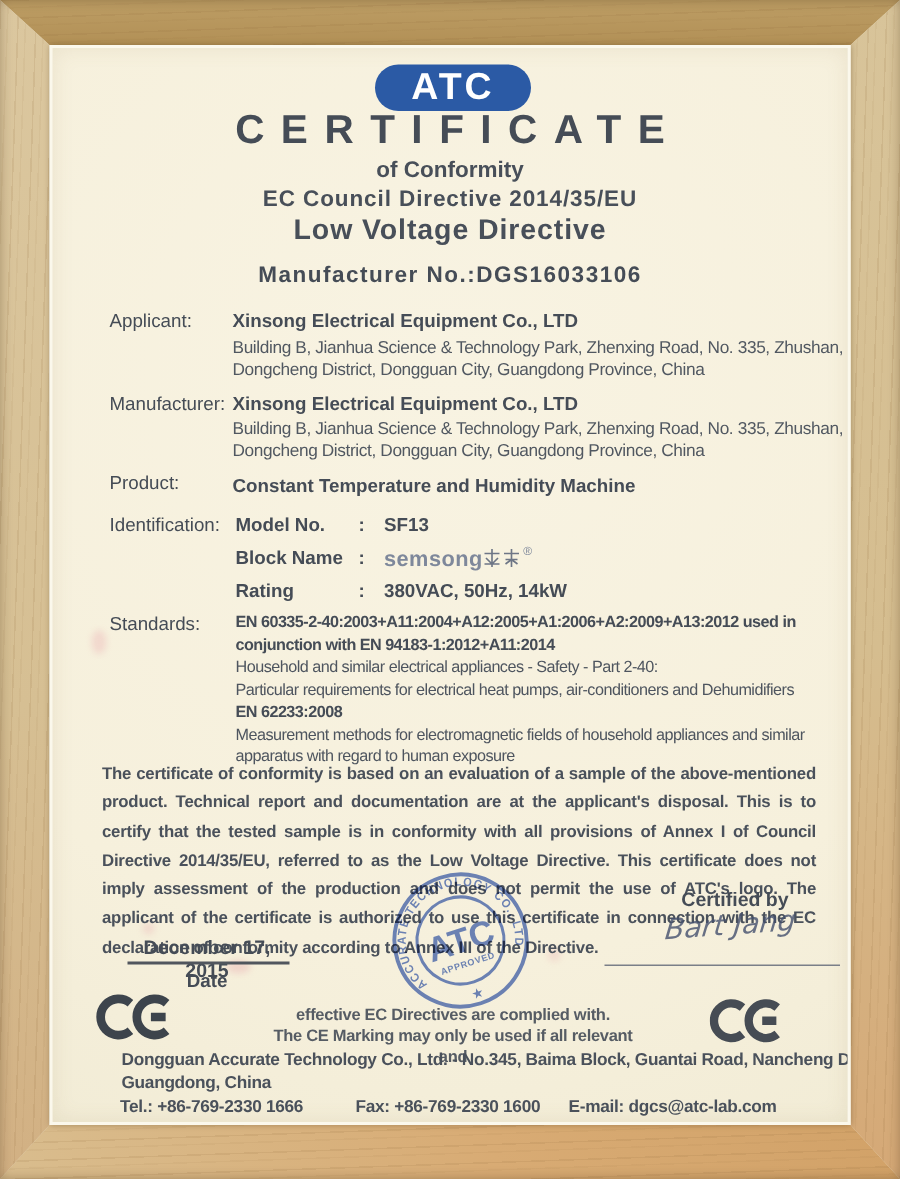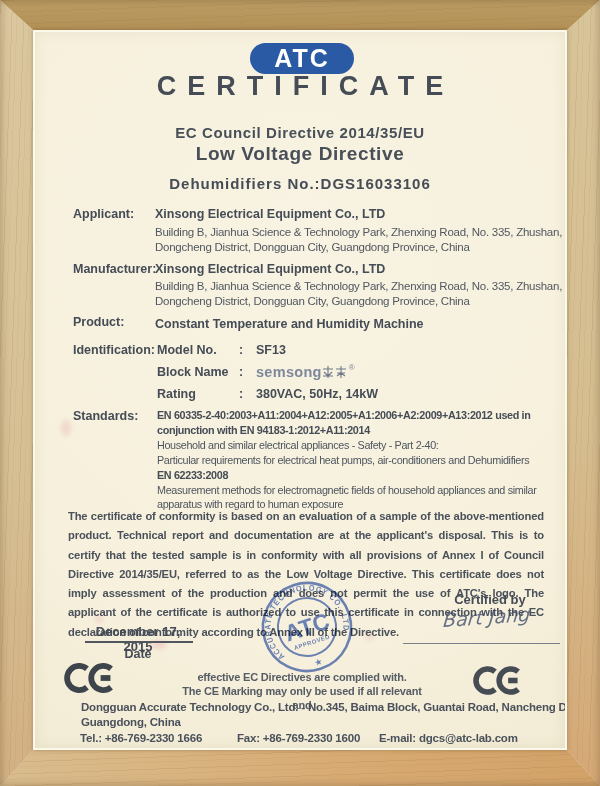--- a/index.html
+++ b/index.html
@@ -37,21 +37,21 @@
   .nw{white-space:nowrap;}
   
   .pill{left:215px;top:11px;width:104px;height:31px;border-radius:17px;background:#2b5aa5;
     color:#fff;font-weight:bold;font-size:25px;line-height:30px;text-align:center;letter-spacing:2px;}
   .title{top:39px;font-size:27px;font-weight:bold;letter-spacing:11px;padding-left:11px;box-sizing:border-box;color:#454c56;}
   .subtitle{top:73px;font-size:15px;font-weight:bold;color:#484f59;}
   .dirline1{top:92px;font-size:15px;font-weight:bold;letter-spacing:.6px;color:#484f59;}
   .dirline2{top:111px;font-size:19px;font-weight:bold;letter-spacing:.6px;color:#484f59;}
   .registration{top:143px;font-size:15px;font-weight:bold;letter-spacing:1px;color:#454c56;}
   
-  .lab{left:38px;font-size:12.5px;font-weight:bold;color:#454c56;}
+  .lab{left:38px;font-size:12.5px;font-weight:normal;color:#454c56;}
   .val{left:120px;font-size:12.5px;font-weight:bold;color:#454c56;}
   .addr{left:120px;font-size:11.5px;line-height:15px;color:#515861;}
   .sublab{left:122px;font-size:12.5px;font-weight:bold;color:#454c56;}
   .colon{left:204px;font-size:12.5px;font-weight:bold;color:#454c56;}
   .subval{left:221px;font-size:12.5px;font-weight:bold;color:#454c56;}
   .brand{color:#7e889b;font-weight:bold;font-size:14.5px;letter-spacing:.3px;}
   .brand-reg{font-size:8px;vertical-align:7px;color:#7e889b;}
   .std-lines{left:122px;top:376px;font-size:10.8px;line-height:14.9px;letter-spacing:-0.35px;color:#4e555f;}
   .std-lines .sb{font-weight:bold;color:#454c56;}
   
@@ -103,23 +103,24 @@
 
   <div class="paper">
 
     <div class="stain abs" style="left:26px;top:388px;width:10px;height:16px;background:rgba(226,130,150,.22);"></div>
     <div class="stain abs" style="left:116px;top:608px;width:16px;height:9px;background:rgba(226,130,150,.25);"></div>
     <div class="stain abs" style="left:60px;top:583px;width:8px;height:8px;background:rgba(226,130,150,.2);"></div>
     <div class="stain abs" style="left:330px;top:600px;width:9px;height:9px;background:rgba(226,130,150,.18);"></div>
 
     <div class="abs pill">ATC</div>
     <div class="abs ctr title">CERTIFICATE</div>
+    <div class="abs ctr subtitle">of Conformity</div>
     <div class="abs ctr dirline1">EC Council Directive 2014/35/EU</div>
     <div class="abs ctr dirline2">Low Voltage Directive</div>
-    <div class="abs ctr registration">Dehumidifiers No.:DGS16033106</div>
+    <div class="abs ctr registration">Manufacturer No.:DGS16033106</div>
 
     <div class="abs lab" style="top:175px;">Applicant:</div>
     <div class="abs val nw" style="top:175px;">Xinsong Electrical Equipment Co., LTD</div>
     <div class="abs addr cond nw" style="top:193px;">Building B, Jianhua Science &amp; Technology Park, Zhenxing Road, No. 335, Zhushan,</div>
     <div class="abs addr cond nw" style="top:208px;">Dongcheng District, Dongguan City, Guangdong Province, China</div>
 
     <div class="abs lab" style="top:230px;">Manufacturer:</div>
     <div class="abs val nw" style="top:230px;">Xinsong Electrical Equipment Co., LTD</div>
     <div class="abs addr cond nw" style="top:247px;">Building B, Jianhua Science &amp; Technology Park, Zhenxing Road, No. 335, Zhushan,</div>
     <div class="abs addr cond nw" style="top:262px;">Dongcheng District, Dongguan City, Guangdong Province, China</div>

